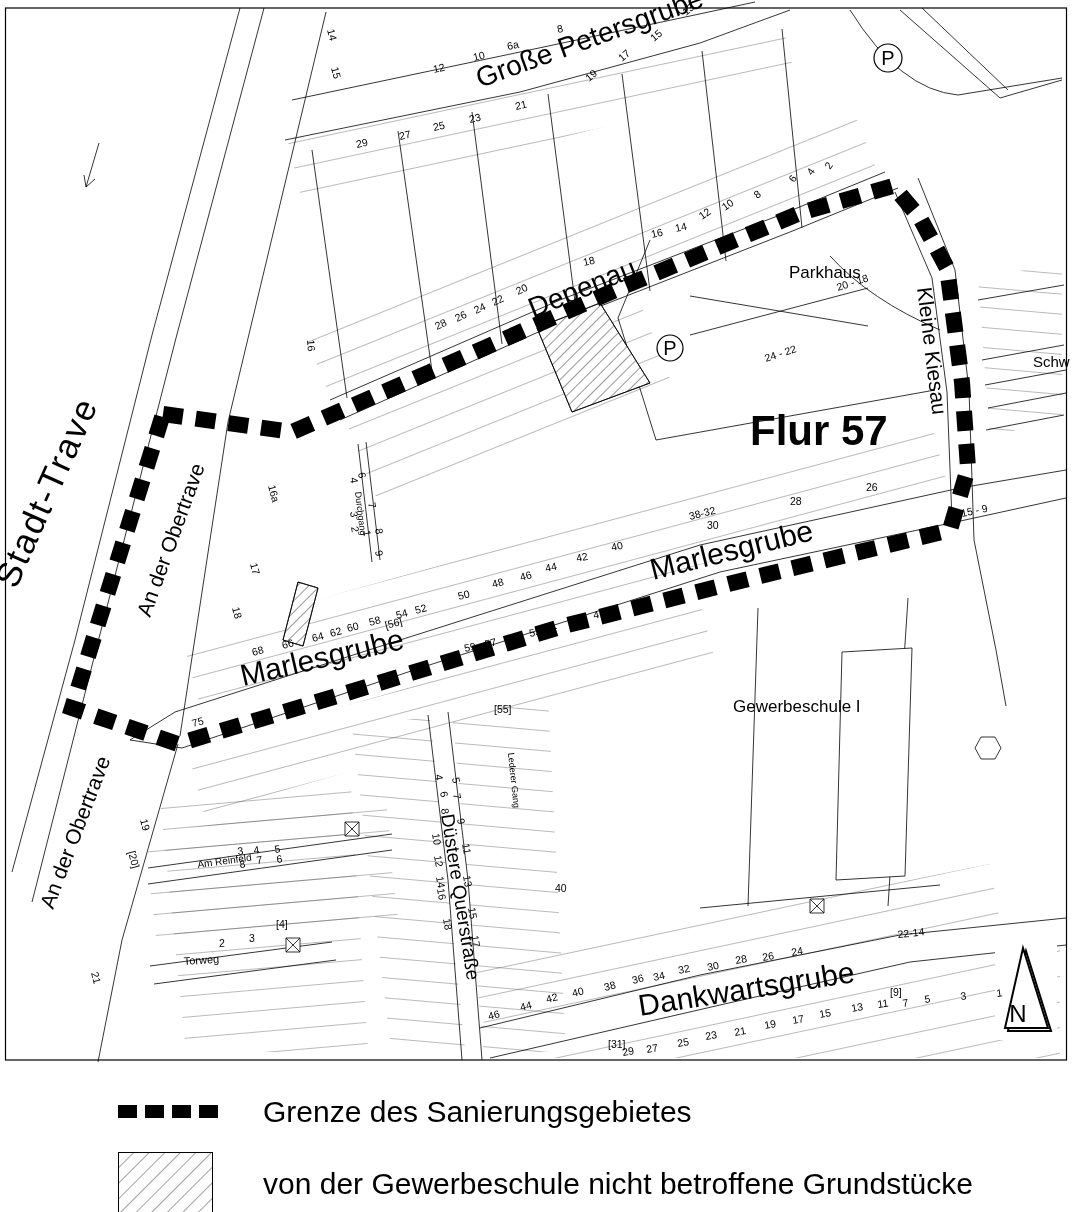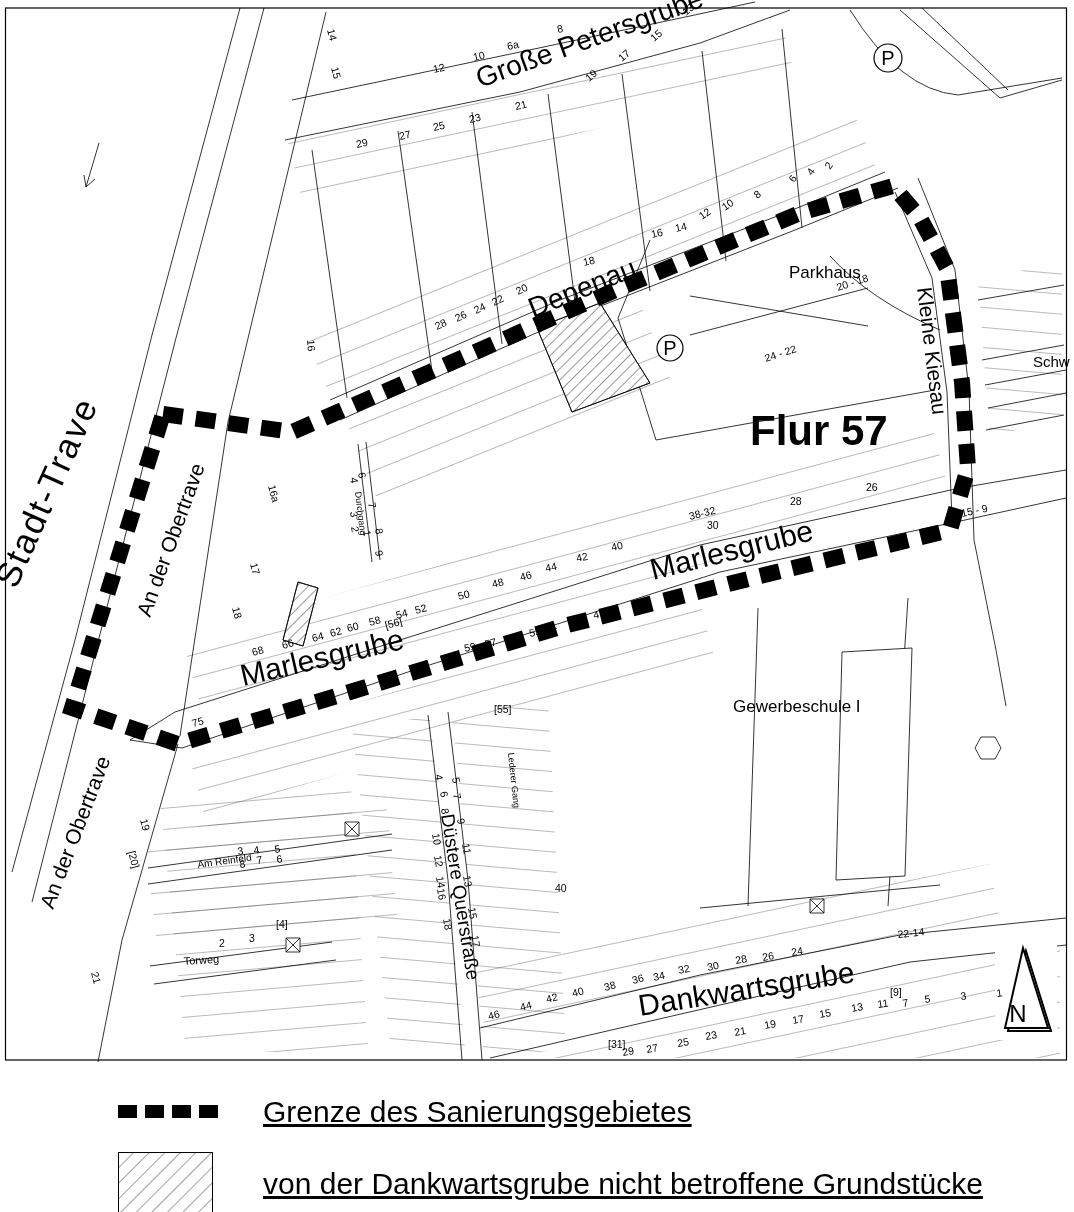--- a/index.html
+++ b/index.html
@@ -12,21 +12,21 @@
   .lbl-street-xl{font-size:30px;}
   .lbl-street-md{font-size:21px;}
   .lbl-street-sm{font-size:11px;}
   .lbl-street-xs{font-size:9px;}
   .lbl-big{font-size:42px;font-weight:bold;}
   .lbl-huge{font-size:35px;letter-spacing:2px;}
   .lbl-bld{font-size:17px;}
   .lbl-p{font-size:20px;}
   .lbl-n{font-size:24px;}
   .legend{padding:26px 0 0 118px;}
-  .legend-row{display:flex;align-items:center;text-decoration:underline;}
+  .legend-row{display:flex;align-items:center;}
   .legend-row + .legend-row{margin-top:24px;}
   .legend-sym{width:145px;flex:0 0 145px;display:flex;align-items:center;}
   .legend-dashes{display:flex;gap:8px;}
   .legend-dashes i{display:block;width:19px;height:13px;background:#000;}
   .legend-label{font-size:30px;color:#000;line-height:1.1;}
 </style>
 </head>
 <body>
 
 <div class="page">
@@ -324,17 +324,17 @@
     <span class="legend-sym">
       <svg width="95" height="62">
         <defs>
           <pattern id="legendHatch" width="11" height="11" patternUnits="userSpaceOnUse" patternTransform="rotate(45)">
             <path d="M0 0 V11" stroke="#333" stroke-width="0.9"></path>
           </pattern>
         </defs>
         <rect x="0.5" y="0.5" width="94" height="61" fill="url(#legendHatch)" stroke="#000" stroke-width="1"></rect>
       </svg>
     </span>
-    <span class="legend-label">von der Dankwartsgrube nicht betroffene Grundstücke</span>
+    <span class="legend-label">von der Gewerbeschule nicht betroffene Grundstücke</span>
   </div>
 </div>
 
 </div>
 
 </body></html>

